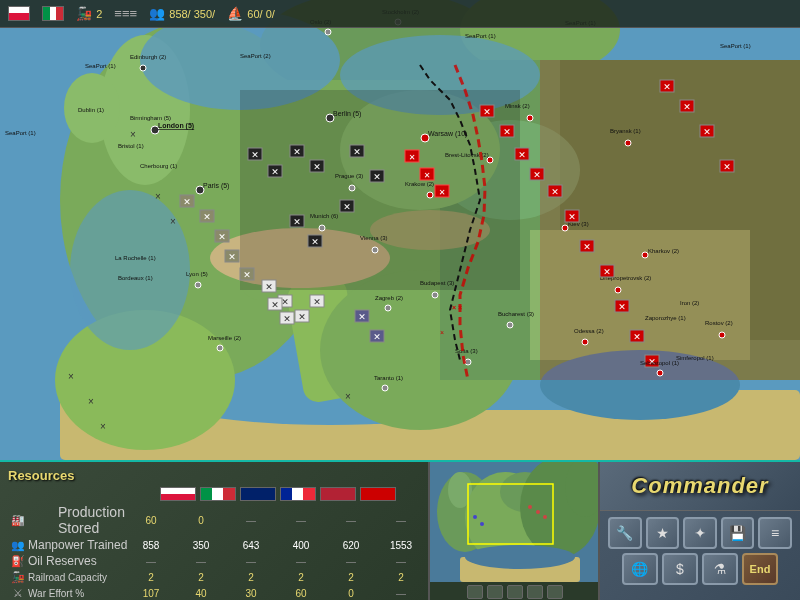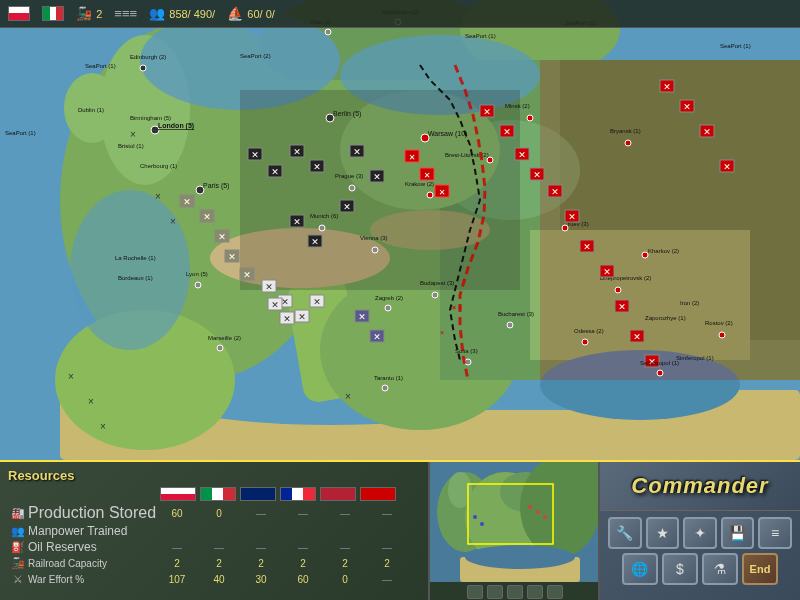--- a/index.html
+++ b/index.html
@@ -30,21 +30,21 @@
       height: 460px;
     }
 
     
     #bottom-panel {
       position: absolute;
       bottom: 0; left: 0;
       width: 800px;
       height: 140px;
       background: #2a3a2a;
-      border-top: 2px solid #fde047;
+      border-top: 2px solid #14b8a6;
       display: flex;
     }
 
     
     #resources-panel {
       width: 430px;
       height: 140px;
       background: linear-gradient(135deg, #3a4a3a 0%, #2a3a2a 100%);
       border-right: 2px solid #555;
       padding: 6px 8px;
@@ -77,21 +77,21 @@
     }
 
     .resource-label {
       color: #ccc;
       width: 130px;
       font-size: 10px;
     }
 
     .resource-values {
       display: flex;
-      gap: 4px;
+      gap: 12px;
     }
 
     .resource-val {
       width: 38px;
       text-align: center;
       color: #e8d870;
       font-size: 10px;
     }
 
     .resource-val.white { color: #fff; }
@@ -630,21 +630,21 @@
         <span class="top-icon">🚂</span>
         <span>2</span>
       </span>
 
       <span class="top-stat">
         <span class="top-icon">≡≡≡</span>
       </span>
 
       <span class="top-stat">
         <span class="top-icon">👥</span>
-        <span>858/ 490/</span>
+        <span>858/ 350/</span>
       </span>
 
       <span class="top-stat">
         <span class="top-icon">⛵</span>
         <span>60/ 0/</span>
       </span>
     </div>
   </div>
 
   <div id="bottom-panel">
@@ -656,34 +656,42 @@
         <div class="flag-icon flag-poland" style="width:36px;height:14px;border:1px solid #666;"></div>
         <div class="flag-icon flag-italy" style="width:36px;height:14px;border:1px solid #666;"></div>
         <div class="flag-icon flag-uk" style="width:36px;height:14px;border:1px solid #666;"></div>
         <div class="flag-icon flag-france" style="width:36px;height:14px;border:1px solid #666;"></div>
         <div class="flag-icon flag-usa" style="width:36px;height:14px;border:1px solid #666;"></div>
         <div class="flag-icon flag-ussr" style="width:36px;height:14px;background:#cc0000;border:1px solid #666;"></div>
       </div>
 
       <div class="resource-row">
         <div class="resource-icon">🏭</div>
-        <div class="resource-label" style="color:#ccc;font-size:16px;">Production Stored</div>
+        <div class="resource-label" style="color:#ccc;font-size:14px;margin-left:30px;">Production Stored</div>
         <div class="resource-values">
           <span class="resource-val">60</span>
           <span class="resource-val">0</span>
           <span class="resource-val gray">—</span>
           <span class="resource-val gray">—</span>
           <span class="resource-val gray">—</span>
           <span class="resource-val gray">—</span>
         </div>
       </div>
 
       <div class="resource-row">
         <div class="resource-icon">👥</div>
         <div class="resource-label" style="color:#ccc;font-size:12px;">Manpower Trained</div>
+        <div class="resource-values">
+          <span class="resource-val white">858</span>
+          <span class="resource-val white">350</span>
+          <span class="resource-val white">643</span>
+          <span class="resource-val white">400</span>
+          <span class="resource-val white">620</span>
+          <span class="resource-val white">1553</span>
+        </div>
       </div>
 
       <div class="resource-row">
         <div class="resource-icon">⛽</div>
         <div class="resource-label" style="color:#ccc;font-size:12px;">Oil Reserves</div>
         <div class="resource-values">
           <span class="resource-val gray">—</span>
           <span class="resource-val gray">—</span>
           <span class="resource-val gray">—</span>
           <span class="resource-val gray">—</span>

